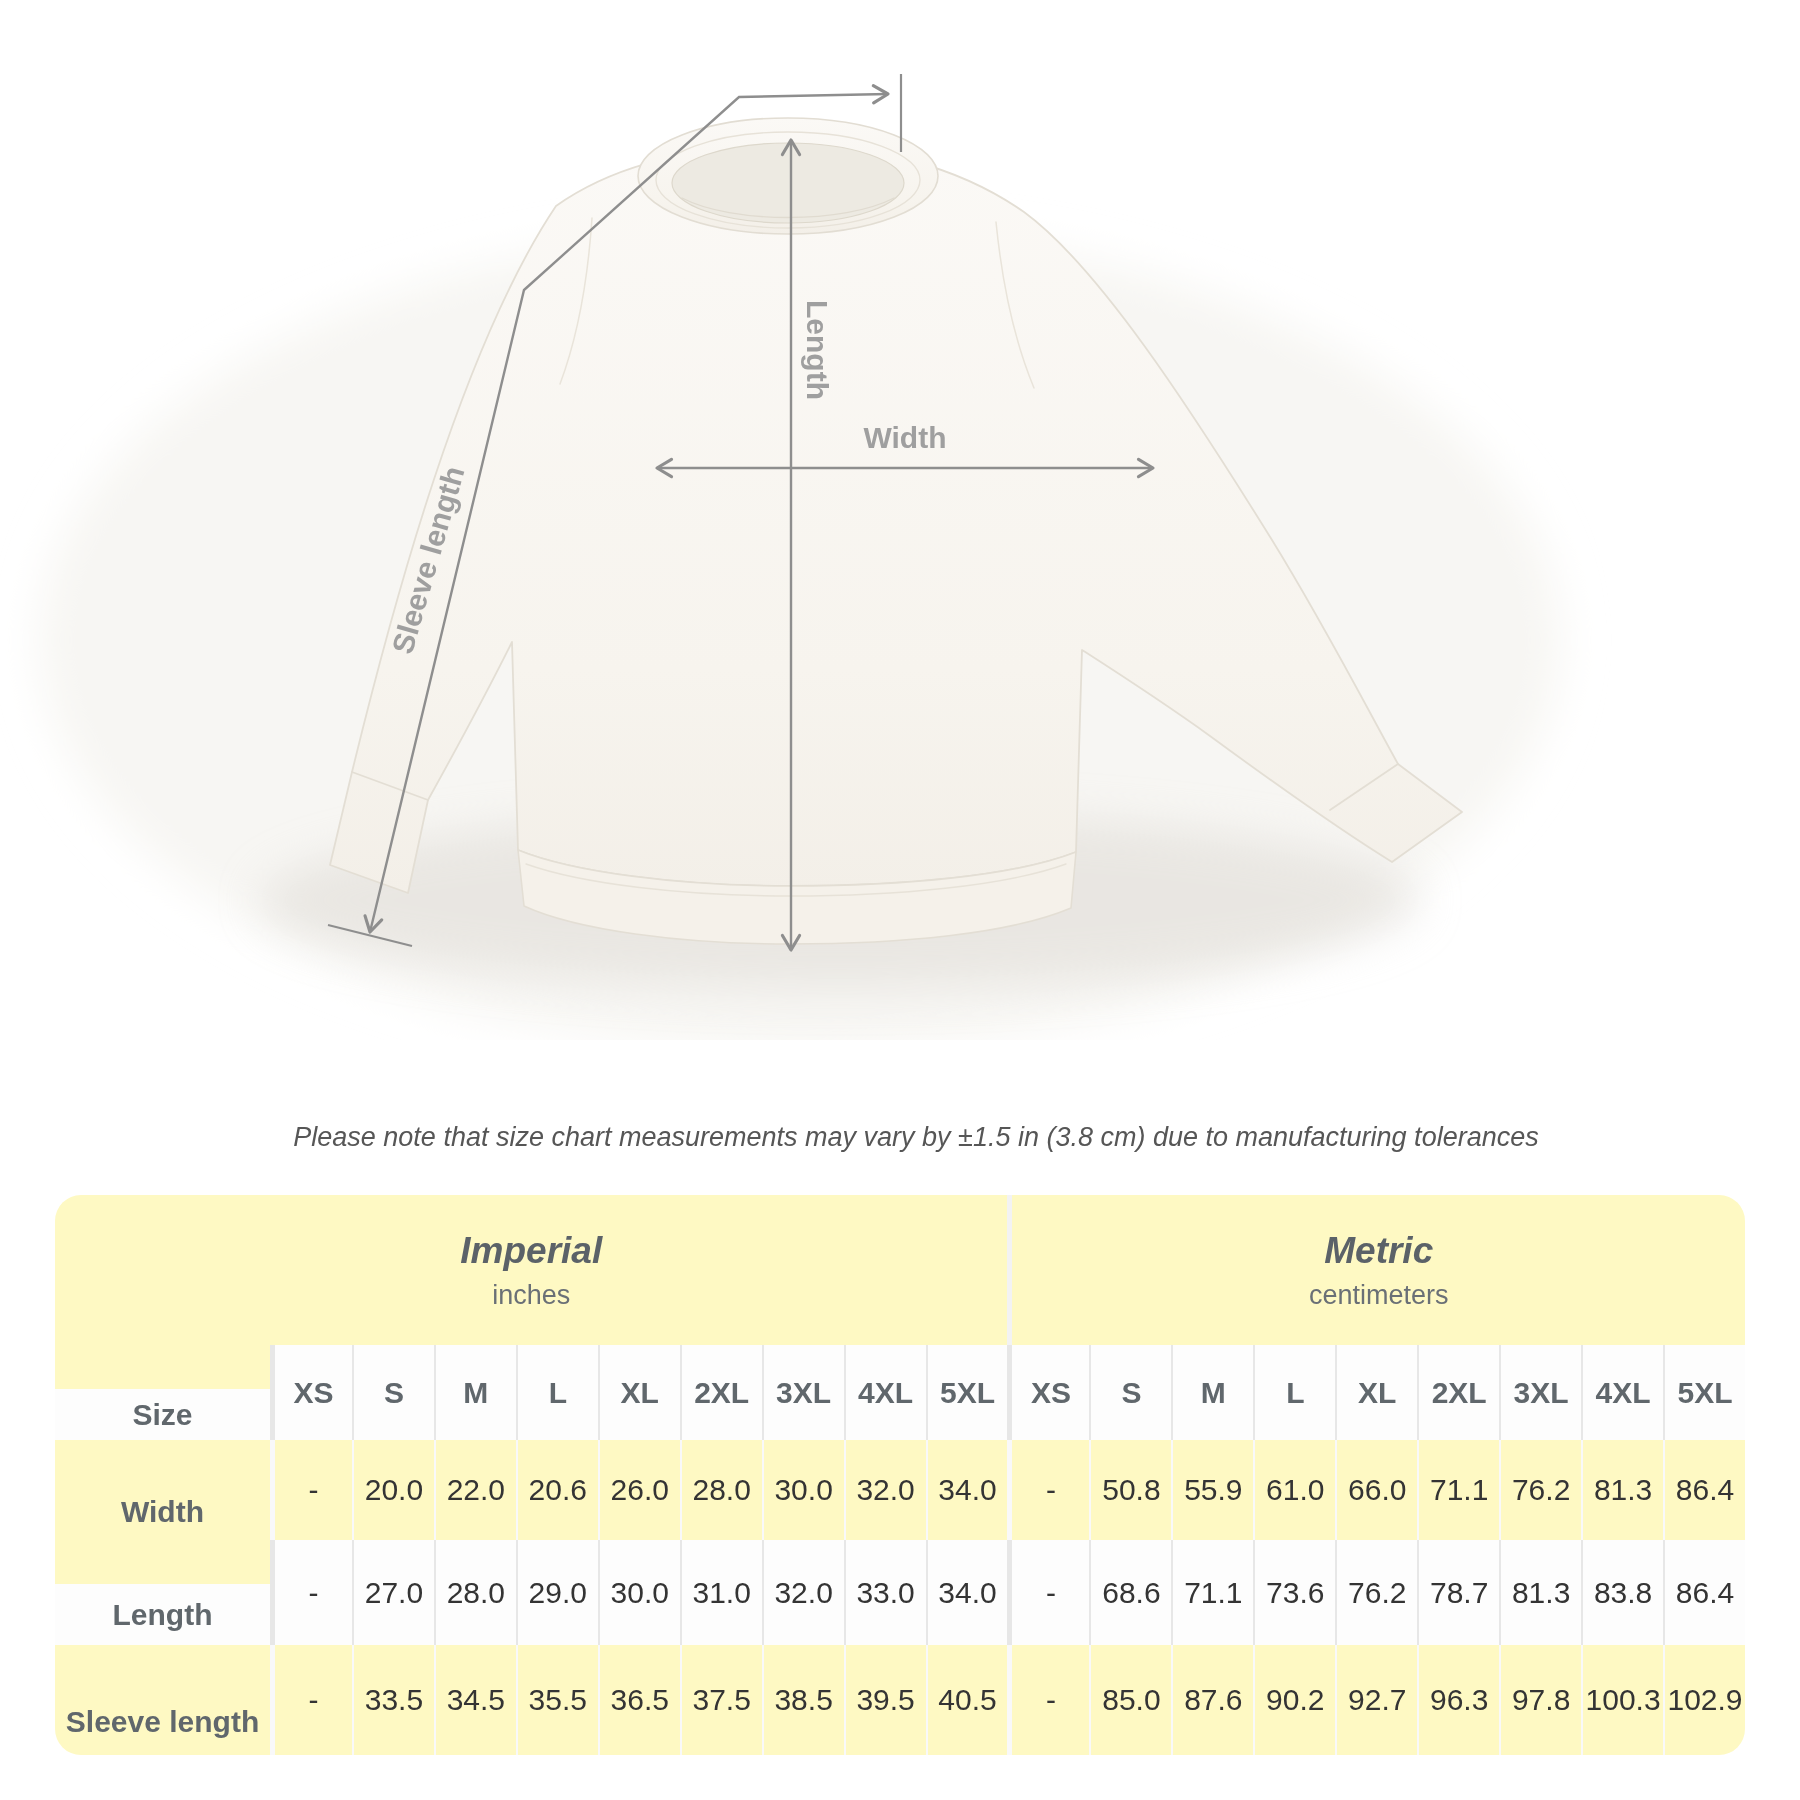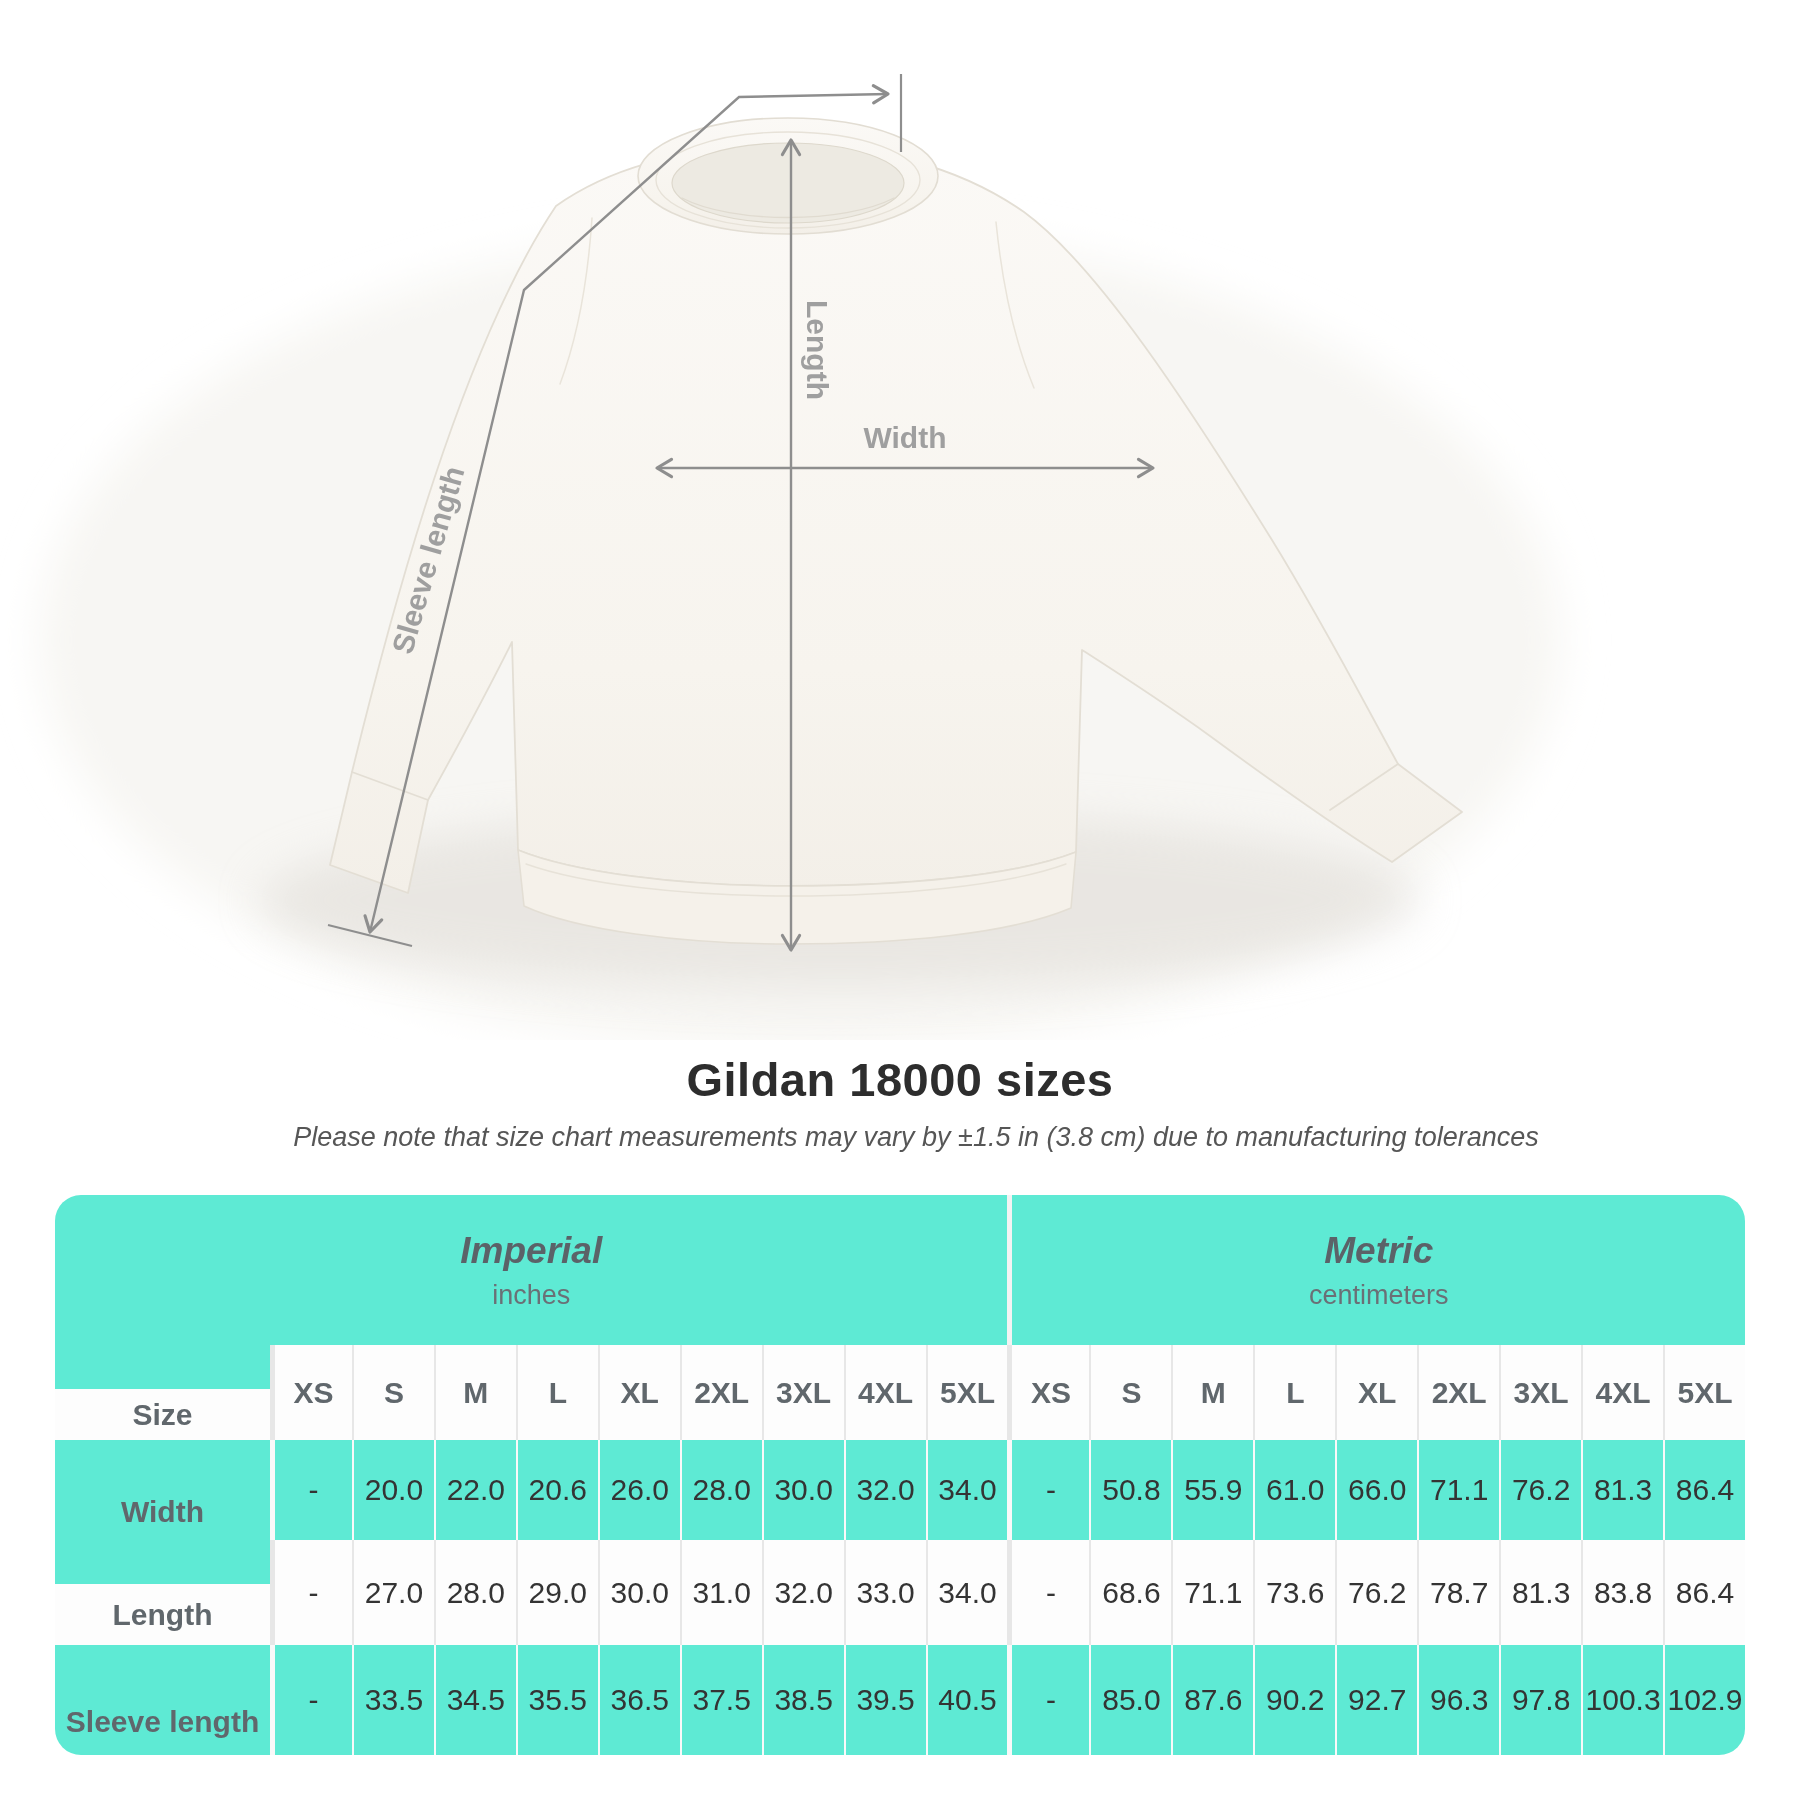--- a/index.html
+++ b/index.html
@@ -6,21 +6,21 @@
   .page{position:relative;width:1800px;height:1800px;background:#ffffff;overflow:hidden;
         font-family:"Liberation Sans",sans-serif;}
   .diagram{position:absolute;left:0;top:0;}
 
   .title{position:absolute;left:0;top:1052px;width:1800px;text-align:center;
          font-size:47px;font-weight:bold;color:#2d2d2d;letter-spacing:.5px;}
   .subtitle{position:absolute;left:16px;top:1122px;width:1800px;text-align:center;
             font-size:27px;font-style:italic;color:#565656;}
 
   .size-table{position:absolute;left:55px;top:1195px;width:1690px;height:560px;
-              background:#5eead4;border-radius:26px;display:grid;
+              background:#fef9c3;border-radius:26px;display:grid;
               grid-template-columns:215px repeat(18,1fr);
               grid-template-rows:150px 95px 100px 105px 110px;overflow:hidden;}
   .cell{display:flex;align-items:center;justify-content:center;min-width:0;}
   .unit{flex-direction:column;gap:8px;}
   .unit-1{grid-column:1/11;}
   .unit-2{grid-column:11/20;border-left:5px solid #f3f3f3;}
   .u-name{font-size:37px;font-weight:bold;font-style:italic;color:#5b6268;}
   .u-sub{font-size:27px;color:#6a7076;}
 
   .r-w{background:#fdfdfd;}
@@ -104,21 +104,20 @@
       <line x1="901" y1="74" x2="901" y2="152" stroke-width="2.2"></line>
     </g>
 
     <g font-family="Liberation Sans, sans-serif" font-size="30" font-weight="bold" fill="#9f9f9f" text-anchor="middle">
       <text x="817" y="350" transform="rotate(90 817 350)" dominant-baseline="central">Length</text>
       <text x="905" y="448">Width</text>
       <text x="428" y="560" transform="rotate(-74 428 560)" dominant-baseline="central">Sleeve length</text>
     </g>
   </svg>
 
-  <div class="title">Gildan 18000 sizes</div>
   <div class="subtitle">Please note that size chart measurements may vary by ±1.5 in (3.8 cm) due to manufacturing tolerances</div>
 
   <div class="size-table">
 
     <div class="cell unit unit-1">
       <div class="u-name">Imperial</div>
       <div class="u-sub">inches</div>
     </div>
     <div class="cell unit unit-2">
       <div class="u-name">Metric</div>

